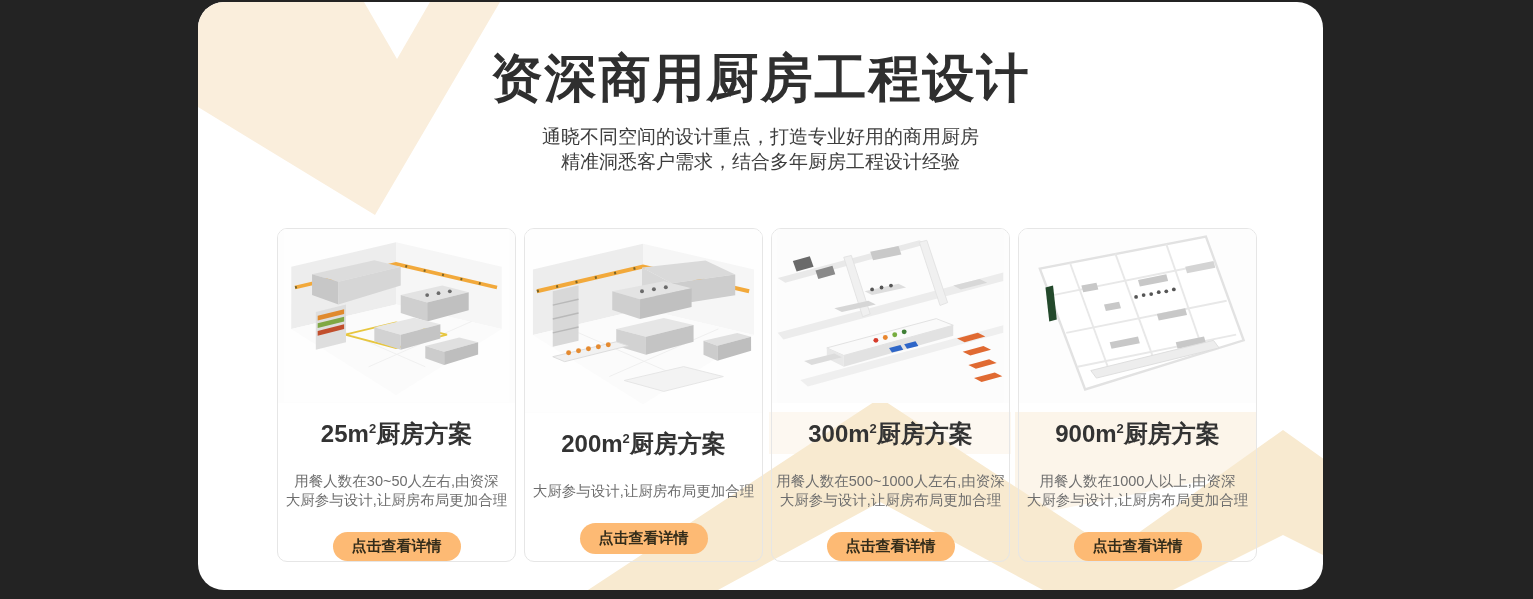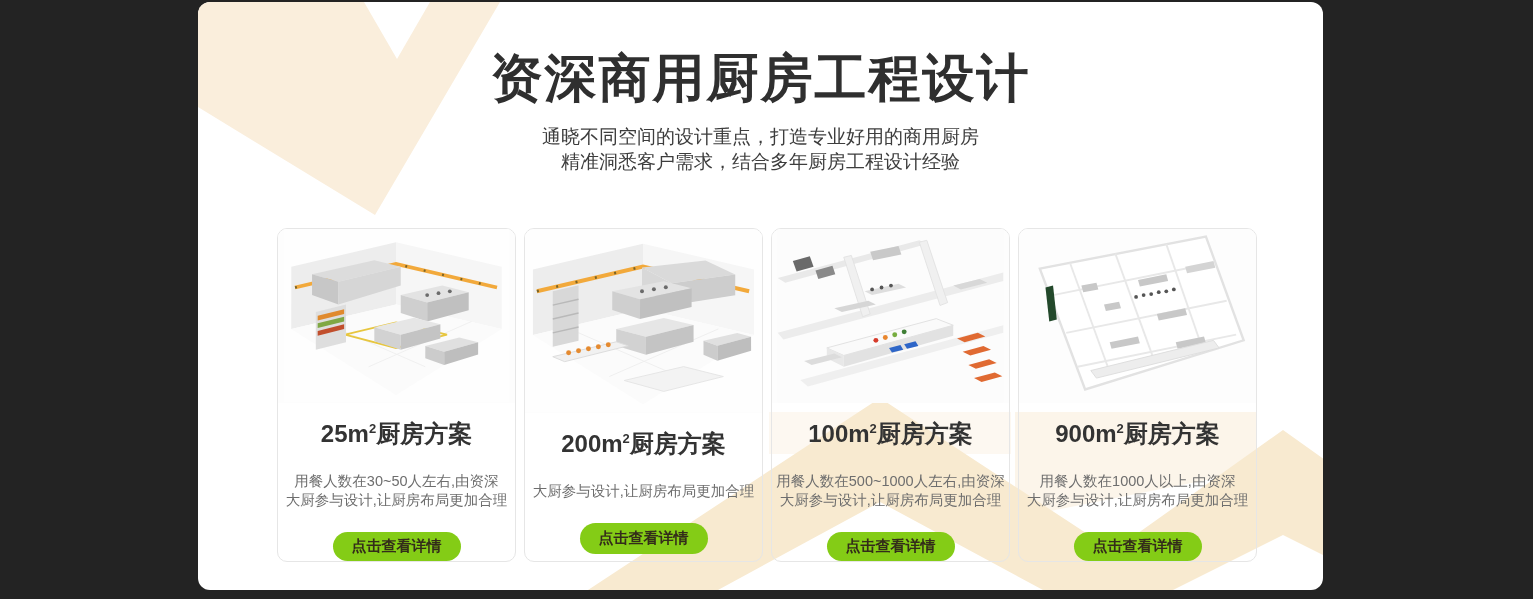--- a/index.html
+++ b/index.html
@@ -1,39 +1,39 @@
 <!DOCTYPE html>
 <html><head>
 <meta charset="utf-8">
 <style>
   html,body{margin:0;padding:0;background:#232323;}
   body{width:1533px;height:599px;overflow:hidden;
        font-family:"Liberation Sans","DejaVu Sans",sans-serif;}
   .stage{position:relative;width:1533px;height:599px;background:#232323;}
   .panel{position:absolute;left:198px;top:2px;width:1125px;height:588px;
-         background:#ffffff;border-radius:12px;overflow:hidden;}
+         background:#ffffff;border-radius:26px;overflow:hidden;}
   .decor{position:absolute;inset:0;z-index:0;pointer-events:none;display:block;}
   .content{position:relative;z-index:1;}
   .hdr{padding-top:46px;text-align:center;}
   .hdr h1{margin:0;font-size:52px;line-height:60px;font-weight:800;
           color:#2f2f2f;letter-spacing:2px;}
   .sub{margin-top:16px;font-size:19px;line-height:25px;color:#3d3d3d;font-weight:500;}
   .sub p{margin:0;}
   .cards{position:absolute;left:79px;top:226px;width:1000px;display:flex;gap:8px;z-index:1;}
   .card{width:239px;height:334px;box-sizing:border-box;border:1px solid #e6e6e6;
         border-radius:10px;background:transparent;display:flex;flex-direction:column;
         align-items:center;}
   .card-image{width:237px;height:184px;border-radius:9px 9px 0 0;overflow:hidden;background:#fdfdfd;}
   .card-image svg{display:block;width:100%;height:100%;}
   .card-title{margin-top:12px;font-size:24px;font-weight:800;color:#333;line-height:28px;}
   .card-title .sup{font-size:13px;vertical-align:9px;font-weight:800;}
   .card-desc{margin-top:24px;font-size:14.5px;line-height:19.5px;color:#6e6e6e;text-align:center;}
   .card-desc p{margin:0;}
   .detail-btn{margin-top:21px;width:128px;height:31px;border:none;border-radius:16px;
-        background:#84cc16;color:#332c1a;font-size:15px;font-weight:700;cursor:pointer;
+        background:#fdba74;color:#332c1a;font-size:15px;font-weight:700;cursor:pointer;
         font-family:inherit;display:flex;align-items:center;justify-content:center;}
 </style>
 </head>
 <body>
 
 <div class="stage">
   <div class="panel">
 
     <svg class="decor" viewBox="0 0 1125 588" preserveAspectRatio="none">
       <polygon points="571,410 813,410 813,452 571,452" fill="#FBF2E3" opacity="0.5"></polygon>
@@ -167,21 +167,21 @@
               <circle cx="110" cy="62" r="2" fill="#555"></circle>
               <circle cx="120" cy="60" r="2" fill="#555"></circle>
             <polygon points="190,116 212,110 220,114 198,120" fill="#E06A32"></polygon>
             <polygon points="196,130 218,124 226,128 204,134" fill="#E06A32"></polygon>
             <polygon points="202,144 224,138 232,142 210,148" fill="#E06A32"></polygon>
             <polygon points="208,158 230,152 238,156 216,162" fill="#E06A32"></polygon>
             <polygon points="28,140 60,132 68,136 36,144" fill="#dcdcdc"></polygon>
             <polygon points="186,60 214,53 222,57 194,64" fill="#d8d8d8"></polygon>
           </svg>
         </div>
-        <div class="card-title"><span>100m</span><span class="sup">2</span><span>厨房方案</span></div>
+        <div class="card-title"><span>300m</span><span class="sup">2</span><span>厨房方案</span></div>
         <div class="card-desc">
           <p>用餐人数在500~1000人左右,由资深</p>
           <p>大厨参与设计,让厨房布局更加合理</p>
         </div>
         <button class="detail-btn">点击查看详情</button>
       </div>
 
       <div class="card">
         <div class="card-image">
           <svg viewBox="0 0 239 184">

